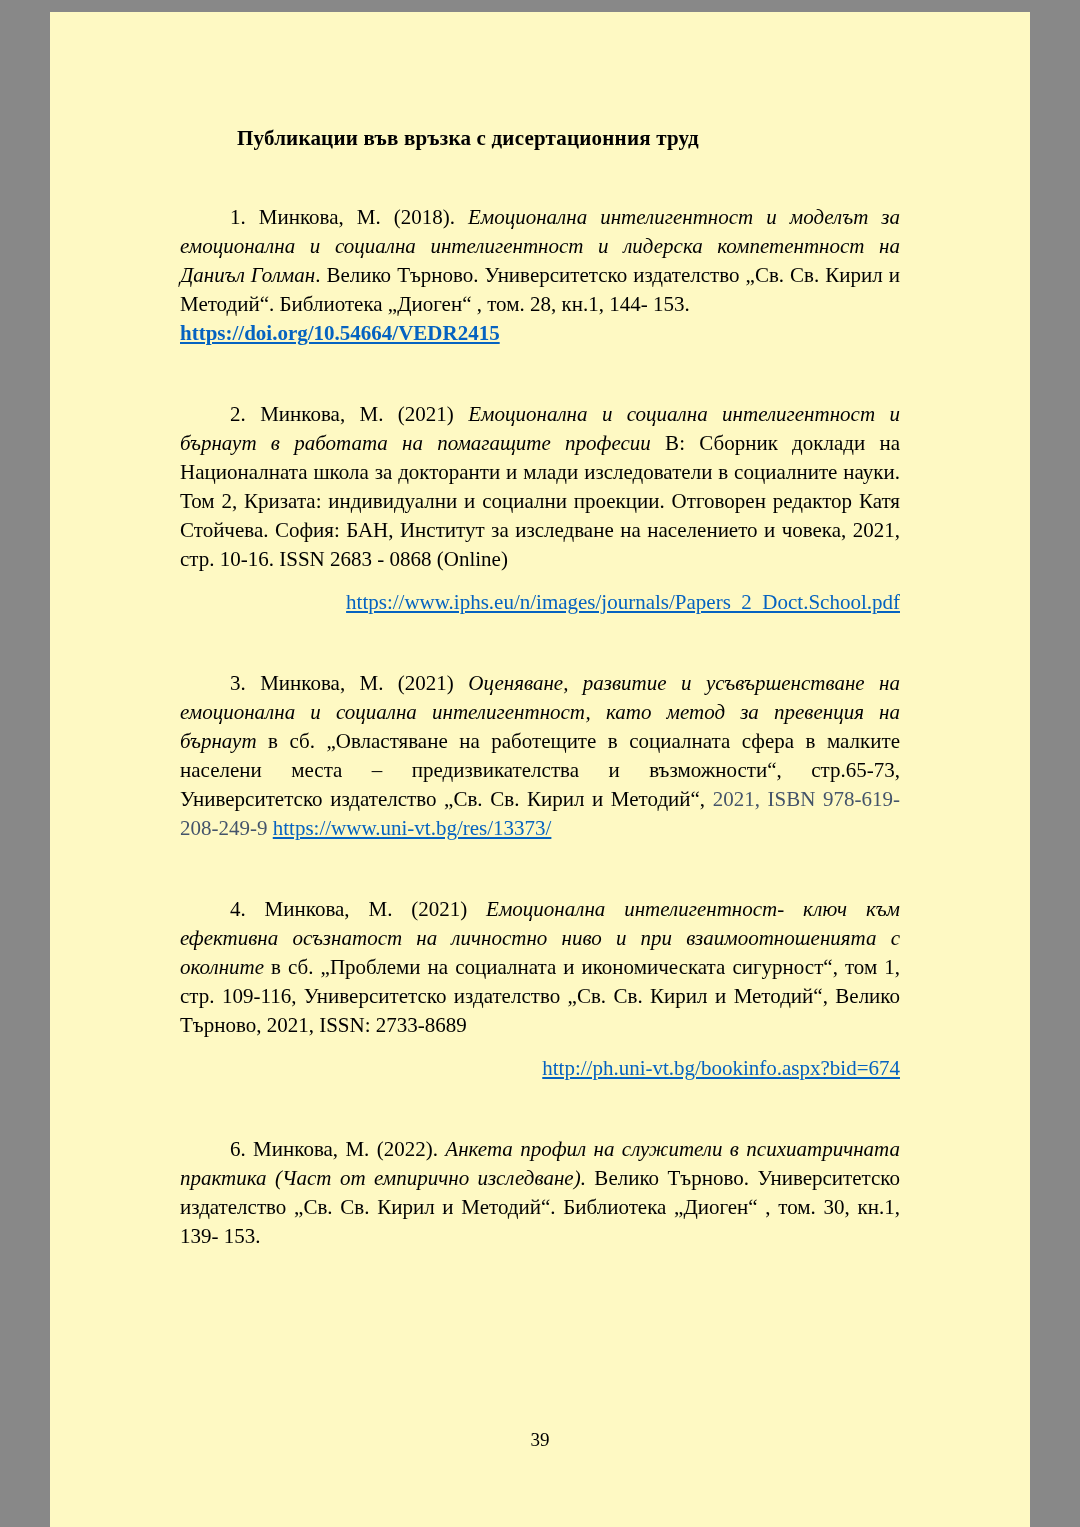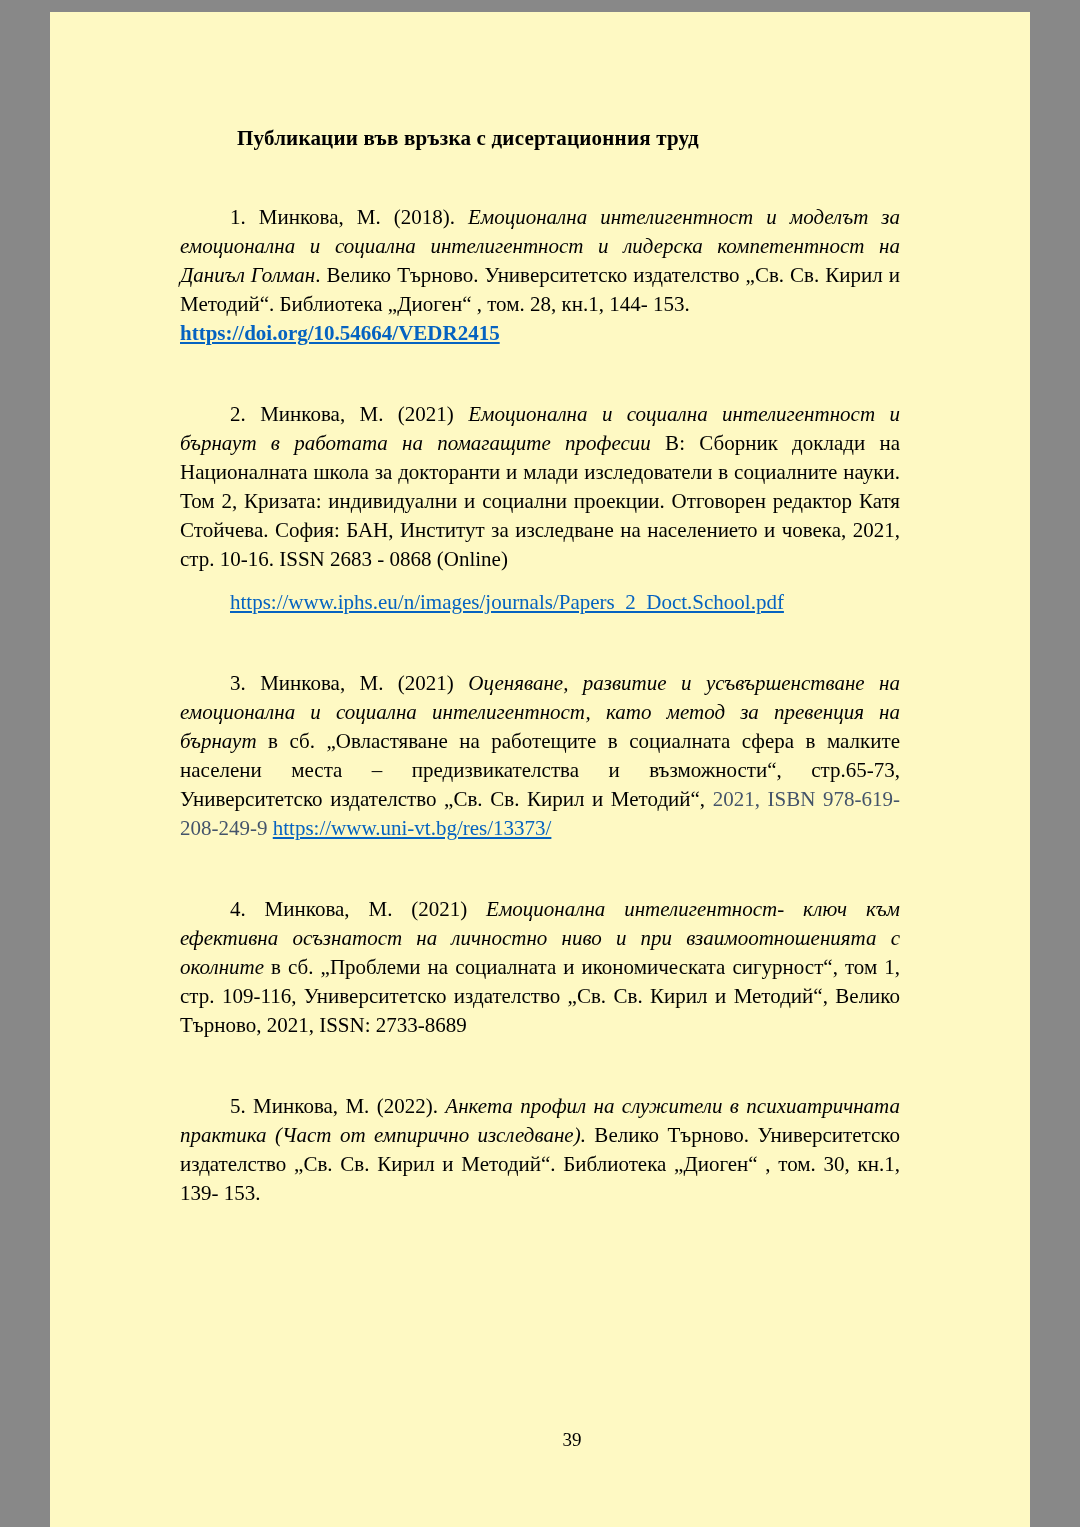--- a/index.html
+++ b/index.html
@@ -26,20 +26,21 @@
   }
   p.ref {
     text-align: justify;
     text-indent: 50px;
     margin: 52px 0 0 0;
   }
   p.ref.first { margin-top: 50px; }
   .link-line {
     margin: 14px 0 0 0;
     padding-left: 50px;
+    text-align: right;
   }
   .final-line {
     margin: 16px 0 0 0;
   }
   a.link {
     color: #0563C1;
     cursor: pointer;
     word-break: break-all;
   }
   a.link.bold { font-weight: bold; }
@@ -47,21 +48,20 @@
   .muted { color: #44546A; }
   .page-number {
     position: absolute;
     bottom: 88px;
     left: 0;
     width: 100%;
     text-align: center;
     font-family: "Liberation Serif", "DejaVu Serif", serif;
     font-size: 19px;
     color: #000;
-    padding-left: 32px;
   }
 </style>
 </head>
 <body>
 
 <div class="page">
   <div class="content">
 
     <h1 class="doc-title">Публикации във връзка с дисертационния труд</h1>
 
@@ -77,21 +77,24 @@
       <a class="link" href="#">https://www.iphs.eu/n/images/journals/Papers_2_Doct.School.pdf</a>
     </div>
 
     <p class="ref">
       <span>3. Минкова, М.  (2021) </span><i>Оценяване, развитие и усъвършенстване на емоционална и социална интелигентност, като метод за превенция на бърнаут</i><span> в сб. „Овластяване на работещите в социалната сфера в малките населени места – предизвикателства и възможности“, стр.65-73, Университетско издателство „Св. Св. Кирил и Методий“, </span><span class="muted">2021, ISBN 978-619-208-249-9 </span> <a class="link" href="#">https://www.uni-vt.bg/res/13373/</a>
     </p>
 
     <p class="ref">
       <span>4.  Минкова, М. (2021) </span><i>Емоционална интелигентност- ключ към ефективна осъзнатост на личностно ниво и при взаимоотношенията с околните</i><span> в сб. „Проблеми на социалната и икономическата сигурност“, том 1, стр. 109-116, Университетско издателство „Св. Св. Кирил и Методий“, Велико Търново, 2021, ISSN: 2733-8689</span>
     </p>
+    <div class="link-line">
+      <a class="link" href="#">http://ph.uni-vt.bg/bookinfo.aspx?bid=674</a>
+    </div>
 
     <p class="ref">
-      <span>5.  Минкова, М. (2022). </span><i>Анкета профил на служители в психиатричната практика (Част от емпирично изследване).</i><span> Велико Търново. Университетско издателство „Св. Св. Кирил и Методий“. Библиотека „Диоген“ , том. 30, кн.1, 139- 153.</span>
+      <span>6.  Минкова, М. (2022). </span><i>Анкета профил на служители в психиатричната практика (Част от емпирично изследване).</i><span> Велико Търново. Университетско издателство „Св. Св. Кирил и Методий“. Библиотека „Диоген“ , том. 30, кн.1, 139- 153.</span>
     </p>
 
   </div>
 
   <div class="page-number">39</div>
 </div>
 
 </body></html>

